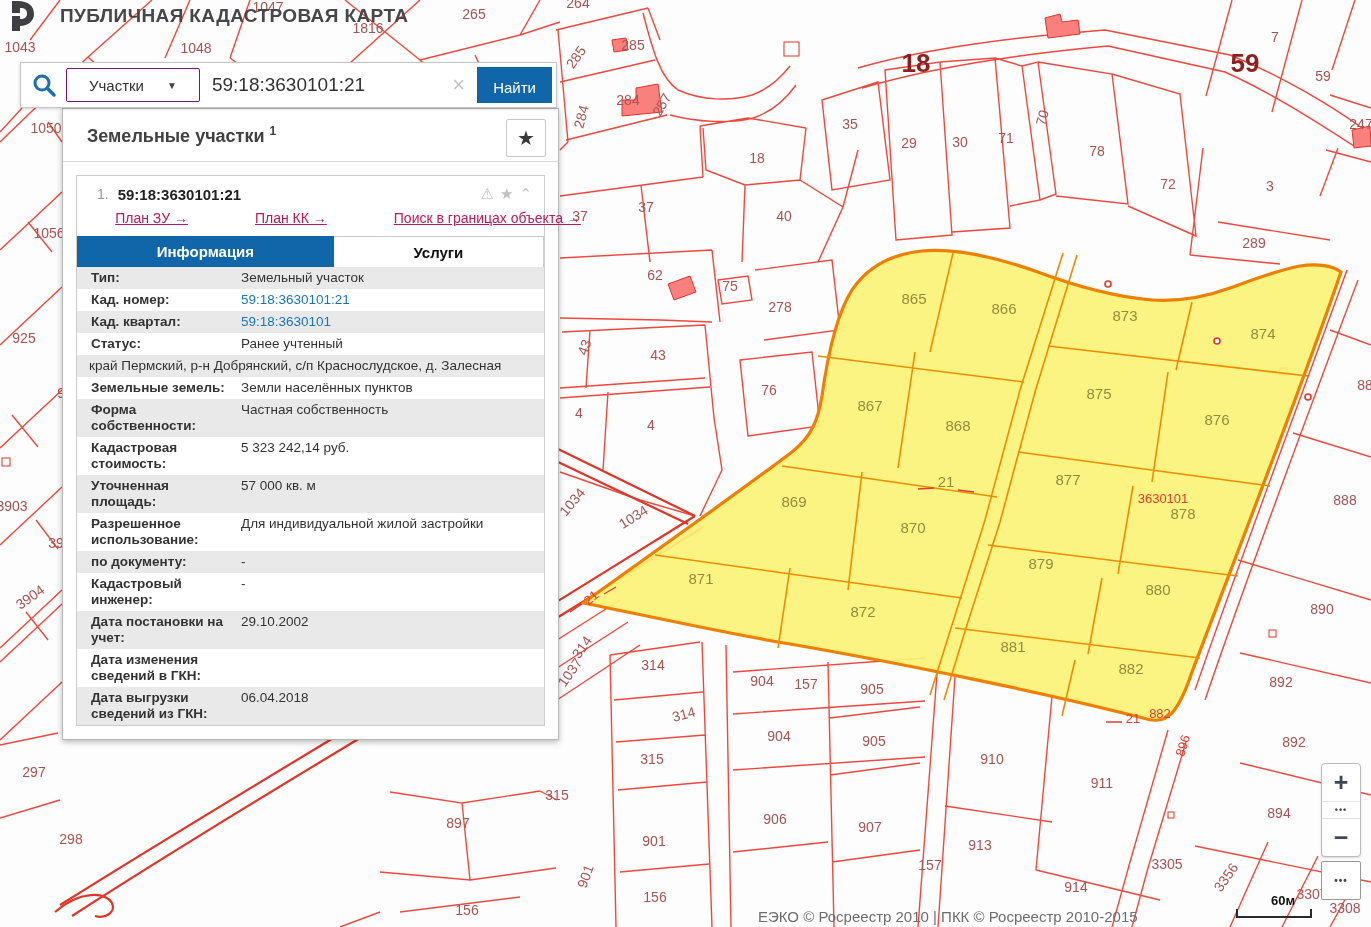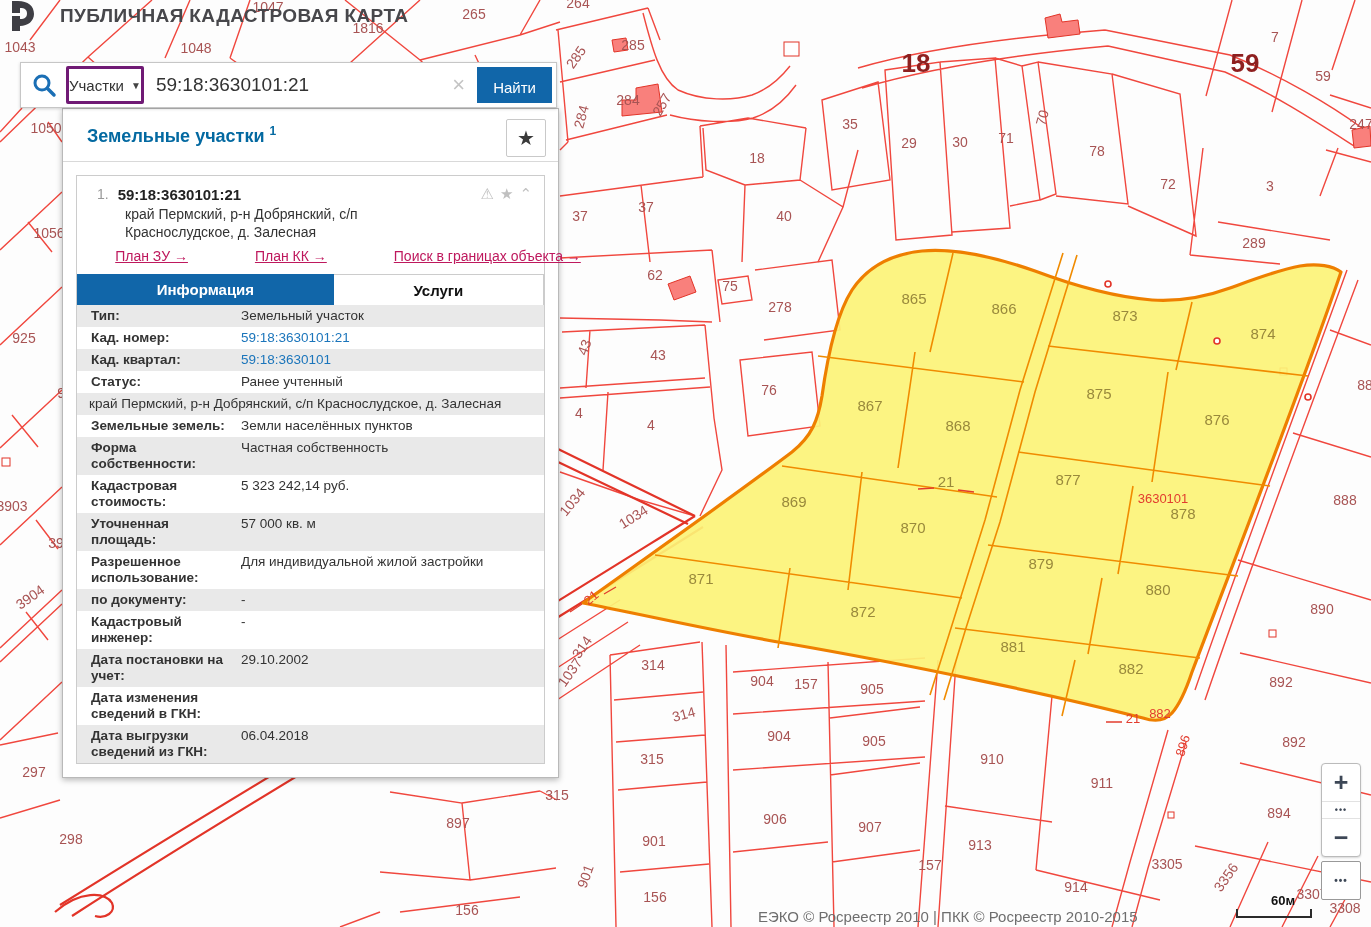--- a/index.html
+++ b/index.html
@@ -13,33 +13,33 @@
   .ml-r{fill:#e23c2e;font-size:13px;}
   .ml-b{fill:#8e1f1f;font-weight:bold;font-size:26px;}
   
   .logo{position:absolute;left:10px;top:0;z-index:10;display:flex;align-items:center;gap:20px;}
   .logo-title{font-size:19px;font-weight:bold;color:#47474b;letter-spacing:.4px;}
   
   .searchbar{position:absolute;left:20px;top:62px;width:535px;height:44px;z-index:12;
     background:#fff;border:1px solid #c6c6c6;box-shadow:0 1px 3px rgba(0,0,0,.18);
     display:flex;align-items:center;}
   .search-icon{width:26px;height:26px;margin:0 9px 0 10px;flex:none;}
-  .dropdown{height:32px;border:3px solid #701a75;border-radius:2px;background:#fff;
-    display:flex;align-items:center;gap:7px;padding:0 0;font-size:15px;color:#333;cursor:pointer;flex:none;}
+  .dropdown{height:32px;border:1px solid #701a75;border-radius:2px;background:#fff;
+    display:flex;align-items:center;gap:23px;padding:0 22px;font-size:15px;color:#333;cursor:pointer;flex:none;}
   .dropdown .arr{font-size:10px;color:#444;}
   .search-input{flex:1;border:none;outline:none;font-size:19px;color:#333;padding:0 6px 0 12px;
     font-family:"Liberation Sans",sans-serif;min-width:0;}
   .clear-btn{color:#c4c4c4;font-size:22px;padding:0 12px;cursor:pointer;flex:none;}
   .find-btn{height:36px;margin-right:4px;padding:12px 16px;background:#1166a9;color:#fff;border:none;
     font-size:15px;font-family:"Liberation Sans",sans-serif;cursor:pointer;flex:none;}
   
   .panel{position:absolute;left:62px;top:108px;width:495px;z-index:11;background:#fff;
     border:1px solid #b9b9b9;box-shadow:0 2px 6px rgba(0,0,0,.28);}
   .panel-header{position:relative;padding:15px 16px 14px 24px;border-bottom:1px solid #d9d9d9;}
-  .panel-title{font-size:18px;font-weight:bold;color:#0369a1;}
+  .panel-title{font-size:18px;font-weight:bold;color:#404040;}
   .panel-title sup{font-size:12px;}
   .fav-btn{position:absolute;right:12px;top:10px;width:38px;height:36px;border:1px solid #c9c9c9;
     border-radius:2px;background:#fff;display:flex;align-items:center;justify-content:center;
     font-size:20px;color:#3a3a3a;cursor:pointer;}
   .card{margin:13px;border:1px solid #ccc;}
   .card-top{padding:10px 10px 4px 10px;position:relative;}
   .res-line{display:flex;gap:9px;}
   .res-index{color:#999;font-size:14px;padding-left:10px;}
   .res-cad{font-weight:bold;font-size:15px;color:#222;}
   .res-icons{position:absolute;right:12px;top:9px;color:#c0c0c0;font-size:15px;display:flex;gap:6px;}
@@ -279,24 +279,20 @@
     <div class="card-top">
       <div class="res-line">
         <span class="res-index">1.</span>
         <span class="res-cad">59:18:3630101:21</span>
       </div>
       <div class="res-icons">
         <span>⚠</span>
         <span>★</span>
         <span>⌃</span>
       </div>
-      <div class="res-addr">
-        <div>край Пермский, р-н Добрянский, с/п</div>
-        <div>Краснослудское, д. Залесная</div>
-      </div>
       <div class="res-links">
         <span>План ЗУ →</span>
         <span>План КК →</span>
         <span>Поиск в границах объекта →</span>
       </div>
     </div>
 
     <div class="tabs">
       <div class="tab tab-info">Информация</div>
       <div class="tab tab-serv">Услуги</div>

